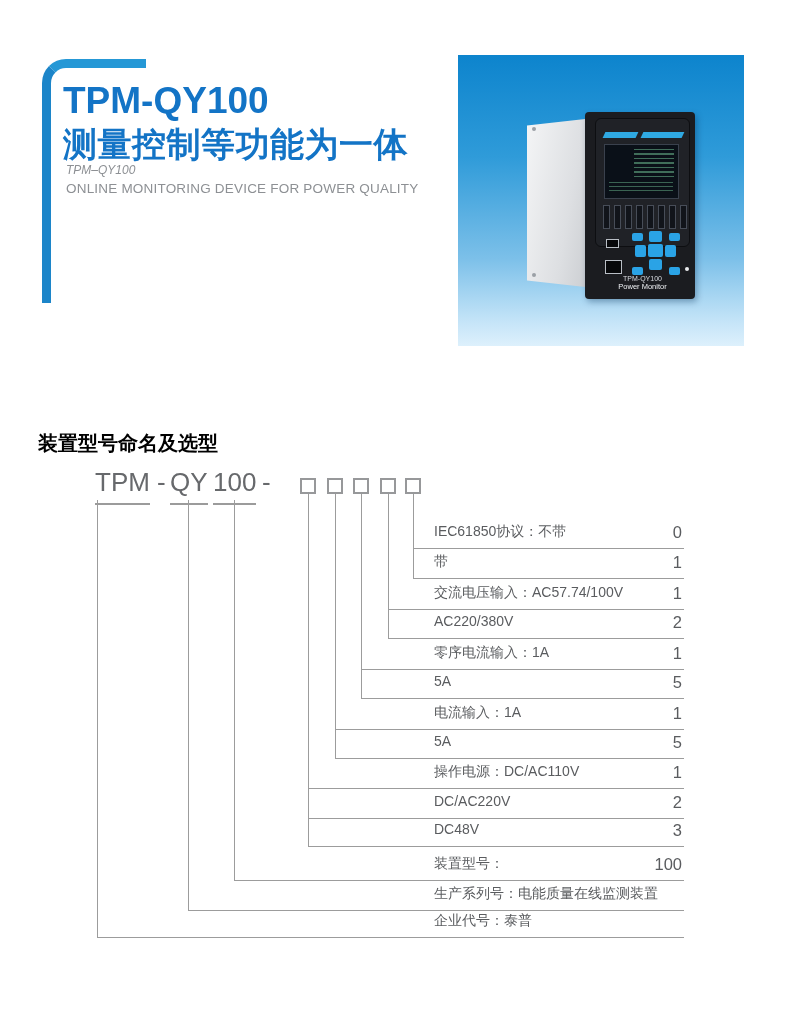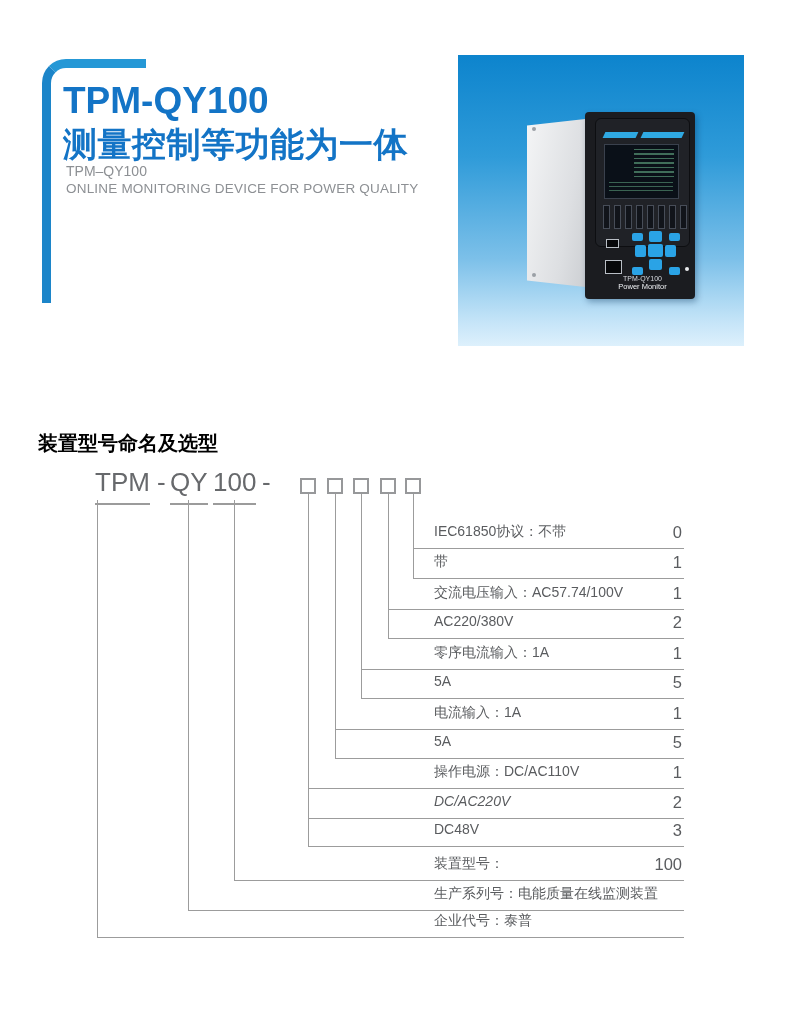--- a/index.html
+++ b/index.html
@@ -8,21 +8,21 @@
         font-family:"Liberation Sans","DejaVu Sans",sans-serif;}
 
   
   .bracket{position:absolute;left:42px;top:59px;width:104px;height:244px;
            border-left:9px solid #1c85c9;border-top:9px solid #2598d6;
            border-top-left-radius:24px;box-sizing:border-box;}
   .title-model{position:absolute;left:63px;top:80px;font-size:37px;font-weight:700;
                color:#1374c6;letter-spacing:0px;white-space:nowrap;}
   .title-zh{position:absolute;left:63px;top:122px;font-size:34px;font-weight:700;
             color:#1374c6;white-space:nowrap;letter-spacing:0.5px;}
-  .sub1{position:absolute;left:66px;top:163px;font-size:14px;color:#8d9094;}
+  .sub1{position:absolute;left:66px;top:163px;font-size:12px;color:#8d9094;font-style:italic;}
   .sub2{position:absolute;left:66px;top:181px;font-size:13.5px;color:#8d9094;letter-spacing:0.2px;}
   .intro{position:absolute;left:57px;top:196px;width:382px;font-size:16px;line-height:24px;
          color:#525457;text-align:justify;text-indent:2em;margin:0;}
 
   
   .photo{position:absolute;left:458px;top:55px;width:286px;height:291px;
          background:linear-gradient(180deg,#0d84cd 0%,#2f9bd9 35%,#7cc0e9 70%,#c6e5f8 92%,#ddf0fc 100%);}
   .dev-side{position:absolute;left:69px;top:62px;width:76px;height:172px;
             background:linear-gradient(100deg,#f4f5f6 0%,#dddfe2 55%,#c2c5c9 100%);
             clip-path:polygon(0 5%,100% 0,100% 100%,0 95%);}
@@ -148,21 +148,21 @@
       <div class="hline" style="left: 335px; top: 729px; width: 349px;"></div>
       <div class="row-label" style="left: 434px; top: 704px;">电流输入：1A</div>
       <div class="row-code" style="left: 602px; top: 704px; width: 80px;">1</div>
       <div class="hline" style="left: 335px; top: 758px; width: 349px;"></div>
       <div class="row-label" style="left: 434px; top: 733px;">5A</div>
       <div class="row-code" style="left: 602px; top: 733px; width: 80px;">5</div>
       <div class="hline" style="left: 308px; top: 788px; width: 376px;"></div>
       <div class="row-label" style="left: 434px; top: 763px;">操作电源：DC/AC110V</div>
       <div class="row-code" style="left: 602px; top: 763px; width: 80px;">1</div>
       <div class="hline" style="left: 308px; top: 818px; width: 376px;"></div>
-      <div class="row-label" style="left: 434px; top: 793px; font-style: italic;">DC/AC220V</div>
+      <div class="row-label" style="left: 434px; top: 793px;">DC/AC220V</div>
       <div class="row-code" style="left: 602px; top: 793px; width: 80px;">2</div>
       <div class="hline" style="left: 308px; top: 846px; width: 376px;"></div>
       <div class="row-label" style="left: 434px; top: 821px;">DC48V</div>
       <div class="row-code" style="left: 602px; top: 821px; width: 80px;">3</div>
       <div class="hline" style="left: 234px; top: 880px; width: 450px;"></div>
       <div class="row-label" style="left: 434px; top: 855px;">装置型号：</div>
       <div class="row-code" style="left: 602px; top: 855px; width: 80px;">100</div>
       <div class="hline" style="left: 188px; top: 910px; width: 496px;"></div>
       <div class="row-label" style="left: 434px; top: 885px;">生产系列号：电能质量在线监测装置</div>
       <div class="hline" style="left: 97px; top: 937px; width: 587px;"></div>

